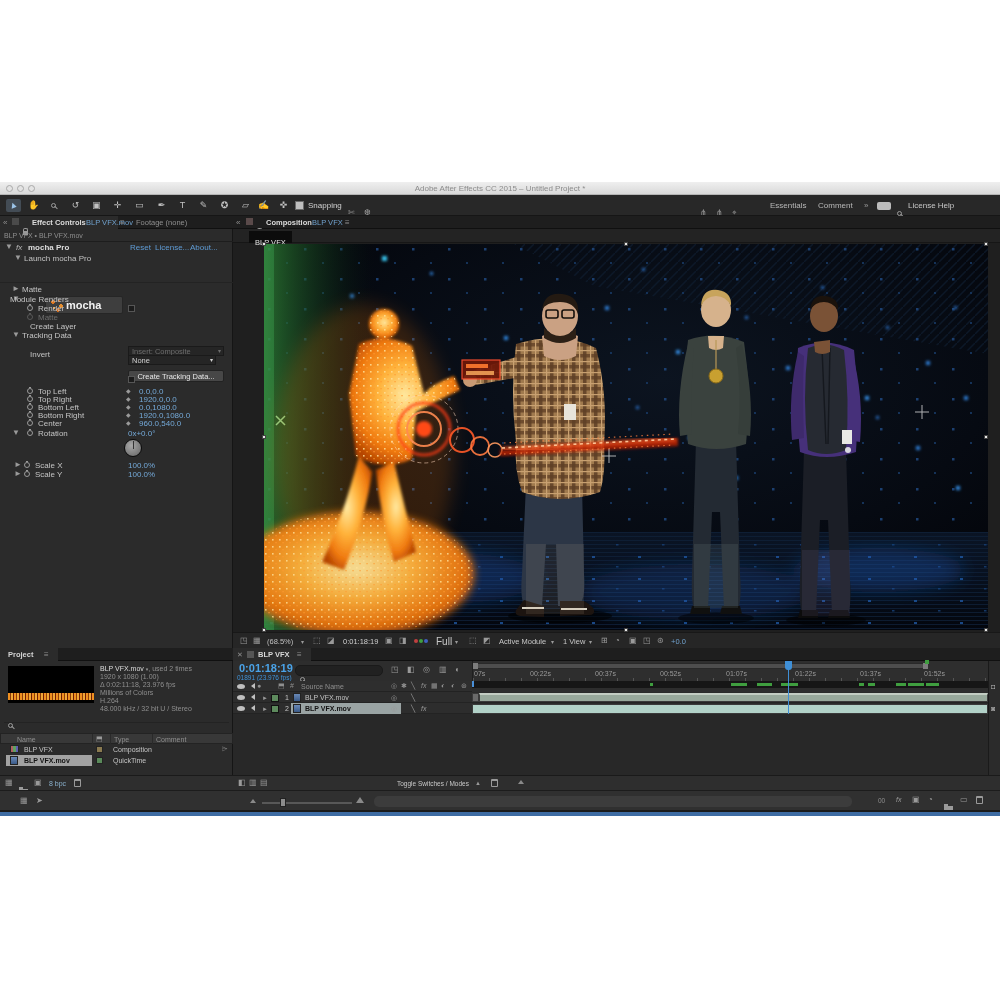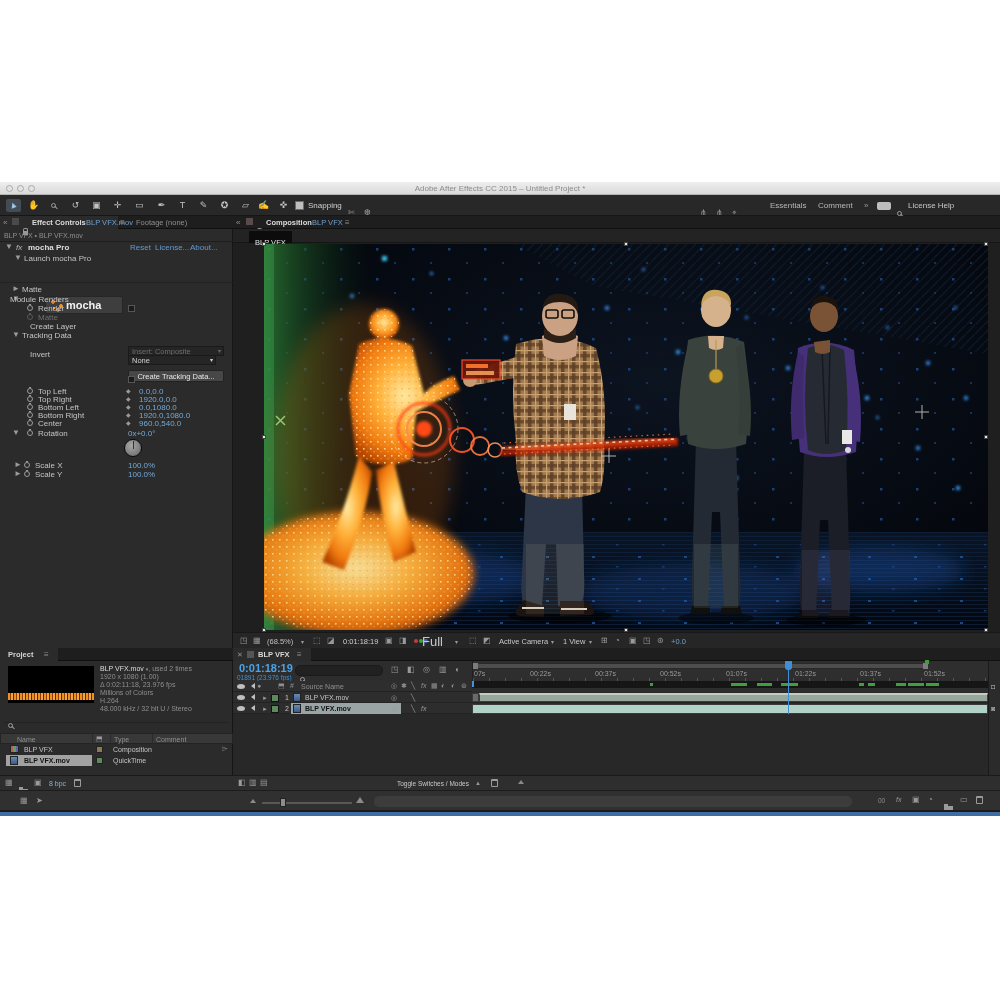--- a/index.html
+++ b/index.html
@@ -461,25 +461,25 @@
       <span class="r tx" style="left:34px;top:4px;font-size:7.5px;color:#c0c0c0">(68.5%)</span>
       <span class="icn r" style="left:68px;top:5px;font-size:6px">▾</span>
       <span class="icn r" style="left:80px;top:4px">⬚</span>
       <span class="icn r" style="left:94px;top:4px">◪</span>
       <span class="r tx" style="left:110px;top:4px;font-size:7.5px;color:#d0d0d0">0:01:18:19</span>
       <span class="icn r" style="left:152px;top:4px">▣</span>
       <span class="icn r" style="left:166px;top:4px">◨</span>
       <span class="r" style="left:181px;top:6px;width:4px;height:4px;border-radius:50%;background:#c04040"></span>
       <span class="r" style="left:186px;top:6px;width:4px;height:4px;border-radius:50%;background:#40a040"></span>
       <span class="r" style="left:191px;top:6px;width:4px;height:4px;border-radius:50%;background:#4060c0"></span>
-      <span class="r tx" style="left:189px;top:4px;font-size:13px;color:#c8c8c8">Full</span>
+      <span class="r tx" style="left:203px;top:4px;font-size:10px;color:#c8c8c8">Full</span>
       <span class="icn r" style="left:222px;top:5px;font-size:6px">▾</span>
       <span class="icn r" style="left:236px;top:4px">⬚</span>
       <span class="icn r" style="left:250px;top:4px">◩</span>
-      <span class="r tx" style="left:266px;top:4px;font-size:7.5px;color:#c8c8c8">Active Camera</span>
+      <span class="r tx" style="left:266px;top:4px;font-size:7.5px;color:#c8c8c8">Active Module</span>
       <span class="icn r" style="left:318px;top:5px;font-size:6px">▾</span>
       <span class="r tx" style="left:330px;top:4px;font-size:7.5px;color:#c8c8c8">1 View</span>
       <span class="icn r" style="left:356px;top:5px;font-size:6px">▾</span>
       <span class="icn r" style="left:368px;top:4px">⊞</span>
       <span class="icn r" style="left:382px;top:4px">◔</span>
       <span class="icn r" style="left:396px;top:4px">▣</span>
       <span class="icn r" style="left:410px;top:4px">◳</span>
       <span class="icn r" style="left:424px;top:4px">⊛</span>
       <span class="r tx" style="left:438px;top:4px;font-size:7.5px;color:#6fa0cc">+0.0</span>
     </div>

